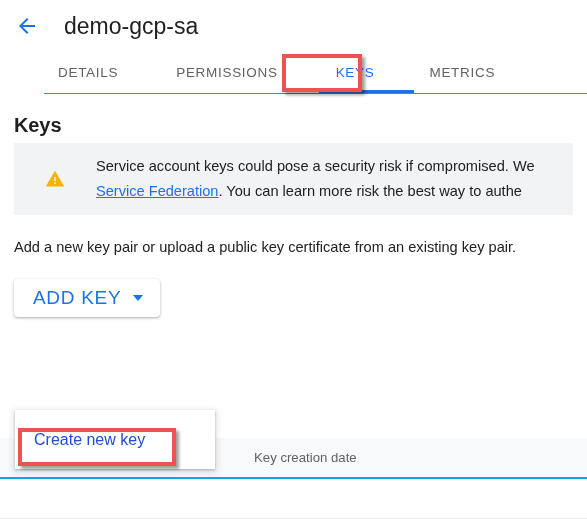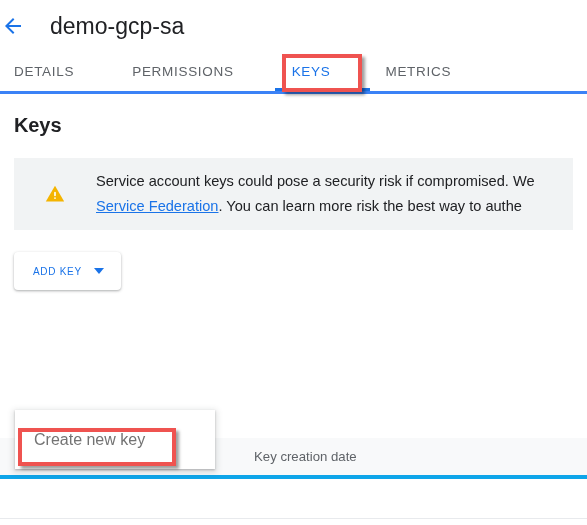--- a/index.html
+++ b/index.html
@@ -14,21 +14,21 @@
     color: #202124;
     overflow: hidden;
     position: relative;
   }
 
   
   .header {
     height: 52px;
     display: flex;
     align-items: center;
-    padding-left: 0;
+    padding-left: 14px;
     box-sizing: border-box;
   }
   .back-arrow {
     width: 26px;
     height: 26px;
     display: flex;
     align-items: center;
     justify-content: center;
     cursor: pointer;
     flex: 0 0 auto;
@@ -42,22 +42,23 @@
     letter-spacing: 0;
     white-space: nowrap;
   }
 
   
   .tabbar {
     position: relative;
     height: 42px;
     display: flex;
     align-items: center;
-    border-bottom: 3px solid #3b82f6;
-    box-sizing: border-box;
+    border-bottom: 1px solid #3b82f6;
+    box-sizing: border-box;
+    margin-left: 44px;
   }
   .tab {
     font-size: 13.5px;
     font-weight: 500;
     letter-spacing: .7px;
     color: #5f6368;
     text-transform: uppercase;
     cursor: pointer;
     white-space: nowrap;
     position: relative;
@@ -102,21 +103,21 @@
 
   .section-title {
     font-size: 20px;
     font-weight: 700;
     color: #202124;
     margin: 20px 0 0 0;
     letter-spacing: -.1px;
   }
 
   .warn-banner {
-    margin-top: 21px;
+    margin-top: 6px;
     background: #f1f3f4;
     height: 72px;
     display: flex;
     align-items: center;
     padding: 0 0 0 30px;
     box-sizing: border-box;
     overflow: hidden;
   }
   .warn-icon {
     flex: 0 0 auto;
@@ -168,21 +169,21 @@
     padding: 0 17px 0 19px;
     display: inline-flex;
     align-items: center;
     gap: 12px;
     background: #fff;
     border: none;
     border-radius: 4px;
     box-shadow: 0 1px 3px rgba(60,64,67,.30), 0 1px 2px rgba(60,64,67,.15);
     color: #1a73e8;
     font-family: "Liberation Sans", sans-serif;
-    font-size: 10px;
+    font-size: 19px;
     font-weight: 500;
     letter-spacing: .7px;
     text-transform: uppercase;
     cursor: pointer;
     z-index: 10;
   }
   .caret {
     width: 0; height: 0;
     border-left: 5px solid transparent;
     border-right: 5px solid transparent;
@@ -200,21 +201,21 @@
     padding: 8px 0;
     box-sizing: border-box;
     z-index: 30;
   }
   .menu-item {
     height: 43px;
     display: flex;
     align-items: center;
     padding-left: 19px;
     font-size: 16px;
-    color: #737373;
+    color: #1d4ed8;
     cursor: pointer;
     white-space: nowrap;
     box-sizing: border-box;
   }
   .anno-create {
     position: absolute;
     left: 18px;
     top: 428px;
     width: 158px;
     height: 38px;
@@ -231,21 +232,21 @@
     left: 0;
     right: 0;
     top: 438px;
     z-index: 5;
   }
   .thead {
     background: #f8f9fa;
     height: 41px;
     display: flex;
     align-items: center;
-    border-bottom: 4px solid #0ea5e9;
+    border-bottom: 2px solid #0ea5e9;
     box-sizing: border-box;
   }
   .th {
     font-size: 13.2px;
     font-weight: 500;
     color: #5f6368;
     white-space: nowrap;
   }
   .th-creation   { margin-left: 254px; }
   .th-expiration { margin-left: 46px; }
@@ -287,20 +288,21 @@
         <path d="M1 21h22L12 2 1 21z" fill="#f4b400"></path>
         <path d="M12 9.2c.55 0 1 .45 1 1v3.6a1 1 0 1 1-2 0v-3.6c0-.55.45-1 1-1zm0 6.6a1.05 1.05 0 1 1 0 2.1 1.05 1.05 0 0 1 0-2.1z" fill="#ffffff"></path>
       </svg>
     </div>
     <div>
       <div class="warn-text">Service account keys could pose a security risk if compromised. We</div>
       <div class="warn-text"><span class="link">Service Federation</span><span>. You can learn more risk the best way to authe</span></div>
     </div>
   </div>
 
+  <div class="para">Add a new key pair or upload a public key certificate from an existing key pair.</div>
 
 
   <div class="addkey-wrap">
     <button class="addkey-btn">
       <span>ADD KEY</span>
       <span class="caret"></span>
     </button>
   </div>
 
 </div>

